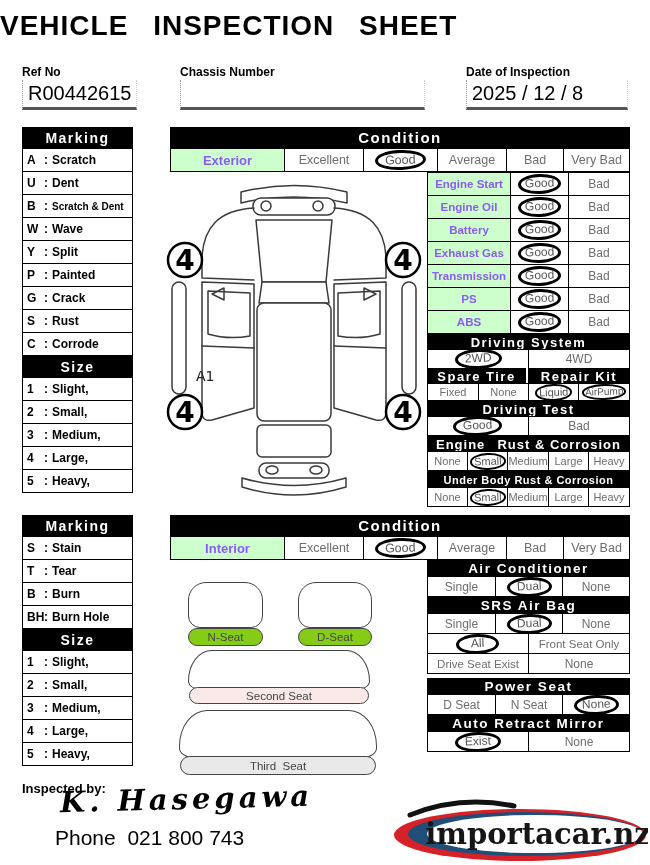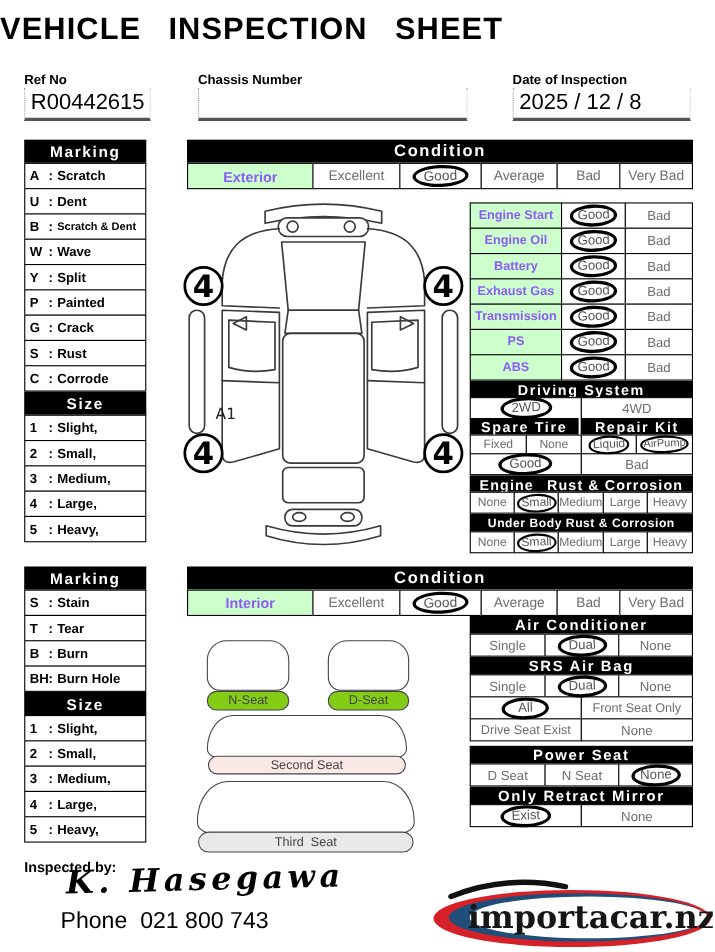--- a/index.html
+++ b/index.html
@@ -4,21 +4,21 @@
 <style>
   *{margin:0;padding:0;box-sizing:border-box}
   html,body{width:650px;height:865px;background:#fff;overflow:hidden}
   body{font-family:"Liberation Sans",sans-serif;color:#000;position:relative}
   .abs{position:absolute}
   .bhdr{background:#000;color:#fff;font-weight:bold;display:flex;align-items:center;justify-content:center;letter-spacing:1.5px}
   .row{display:flex}
   .cell{border:1px solid #000;display:flex;align-items:center;justify-content:center;background:#fff}
   .row .cell + .cell{margin-left:-1px}
   .stack > .row{margin-top:-1px}
-  .stack > .row:first-child{margin-top:12px}
+  .stack > .row:first-child{margin-top:0}
   .gtxt{color:#6e6e6e}
   .green{background:#ccffcc !important;font-weight:bold;color:#8b5cf6}
   .circ{border:3px solid #000;border-radius:50%;padding:0 7px;transform:rotate(-2deg);display:inline-block;line-height:1.15;color:#555}
   
   .fldlabel{font-size:12px;font-weight:bold}
   .fldbox{border-left:1px dotted #999;border-right:1px dotted #ccc;border-bottom:3px solid #555;display:flex;align-items:center;padding-left:5px;font-size:20px}
   
   .legend{width:111px}
   .legend .lhdr{height:22px;font-size:14px}
   .legend .lrow{height:24px;border:1px solid #000;margin-top:-1px;display:flex;align-items:center;font-weight:bold;font-size:12px;background:#fff}
@@ -202,20 +202,21 @@
   <div class="row" style="height:18px">
     <div class="cell gtxt opt5" style="width:52px">Fixed</div>
     <div class="cell gtxt opt5" style="width:51px">None</div>
     <div class="cell" style="width:51px">
         <span class="circ opt5" style="padding:0 2px;border-width:2.5px">Liquid</span>
       </div>
     <div class="cell" style="flex:1">
         <span class="circ opt5" style="padding:0 1px;border-width:2.5px;font-size:10px">AirPump</span>
       </div>
   </div>
+  <div class="bhdr shdr">Driving Test</div>
   <div class="row" style="height:20px">
     <div class="cell" style="width:102px">
         <span class="circ opt">Good</span>
       </div>
     <div class="cell gtxt opt" style="flex:1">Bad</div>
   </div>
   <div class="bhdr shdr" style="justify-content:space-between;padding:0 9px;letter-spacing:1px">
     <span>Engine</span>
     <span>Rust &amp; Corrosion</span>
   </div>
@@ -328,21 +329,21 @@
   </div>
   <div style="height:4px"></div>
   <div class="bhdr" style="height:17px;font-size:13.5px">Power Seat</div>
   <div class="row" style="height:21px">
     <div class="cell gtxt opt" style="width:69px">D Seat</div>
     <div class="cell gtxt opt" style="width:68px">N Seat</div>
     <div class="cell" style="flex:1">
         <span class="circ opt" style="padding:0 5px">None</span>
       </div>
   </div>
-  <div class="bhdr" style="height:17px;font-size:13.5px">Only Retract Mirror</div>
+  <div class="bhdr" style="height:17px;font-size:13.5px">Auto Retract Mirror</div>
   <div class="row" style="height:21px">
     <div class="cell" style="width:102px">
         <span class="circ opt">Exist</span>
       </div>
     <div class="cell gtxt opt" style="flex:1">None</div>
   </div>
 </div>
 
 <div class="abs legend" style="left:22px;top:515px">
   <div class="bhdr lhdr">Marking</div>

